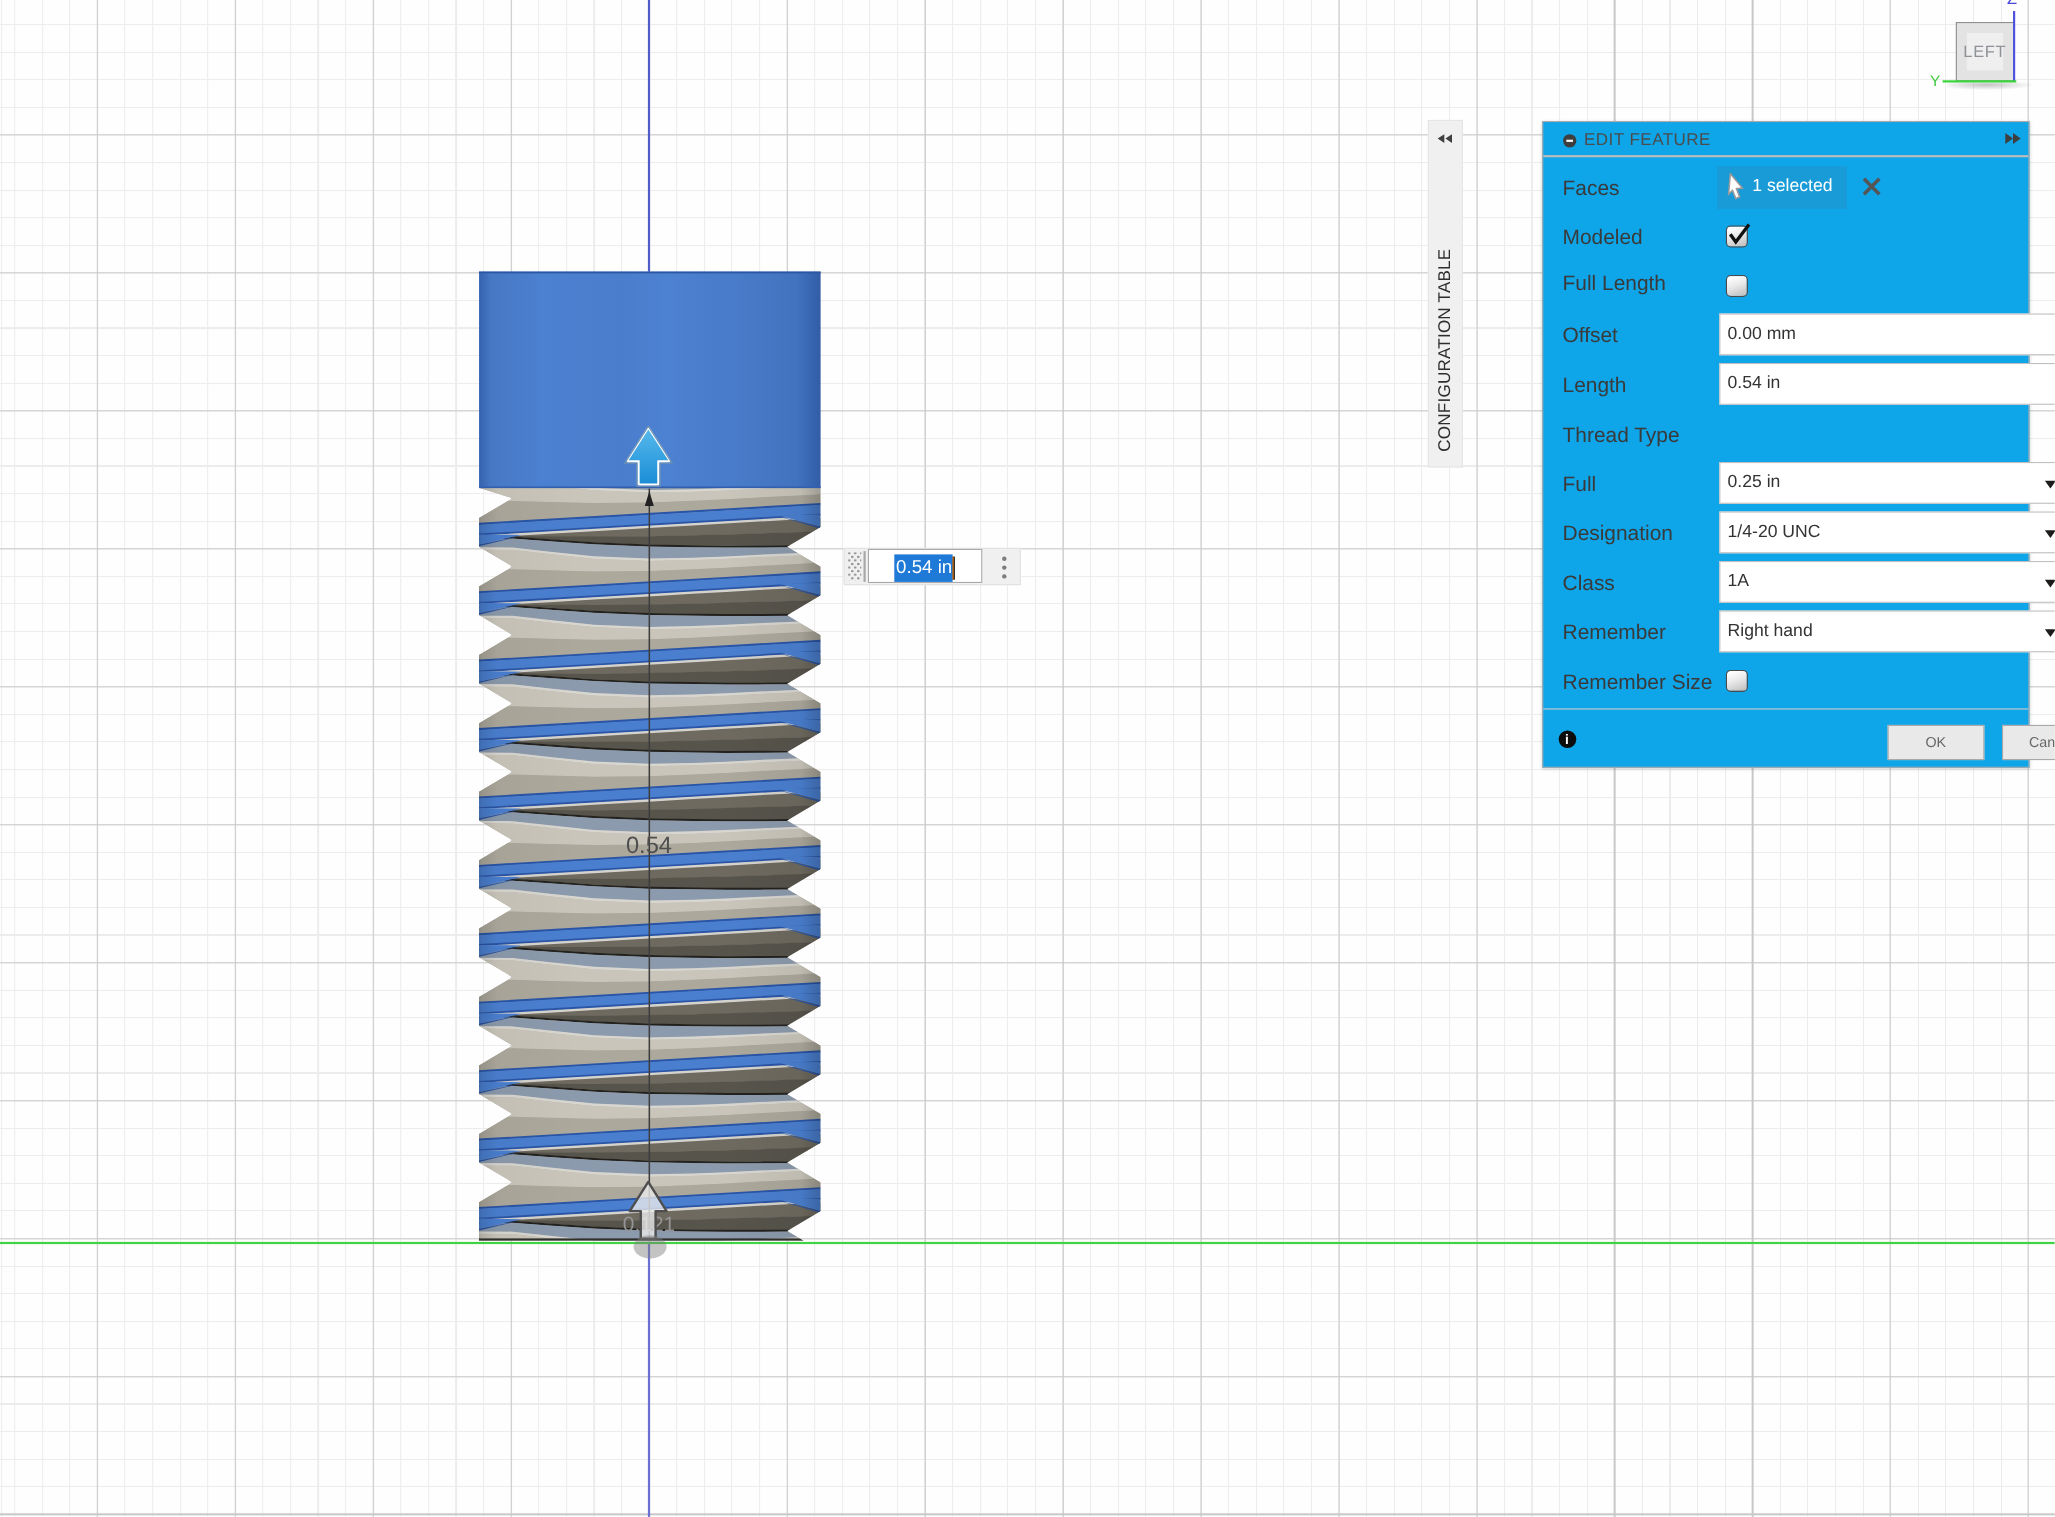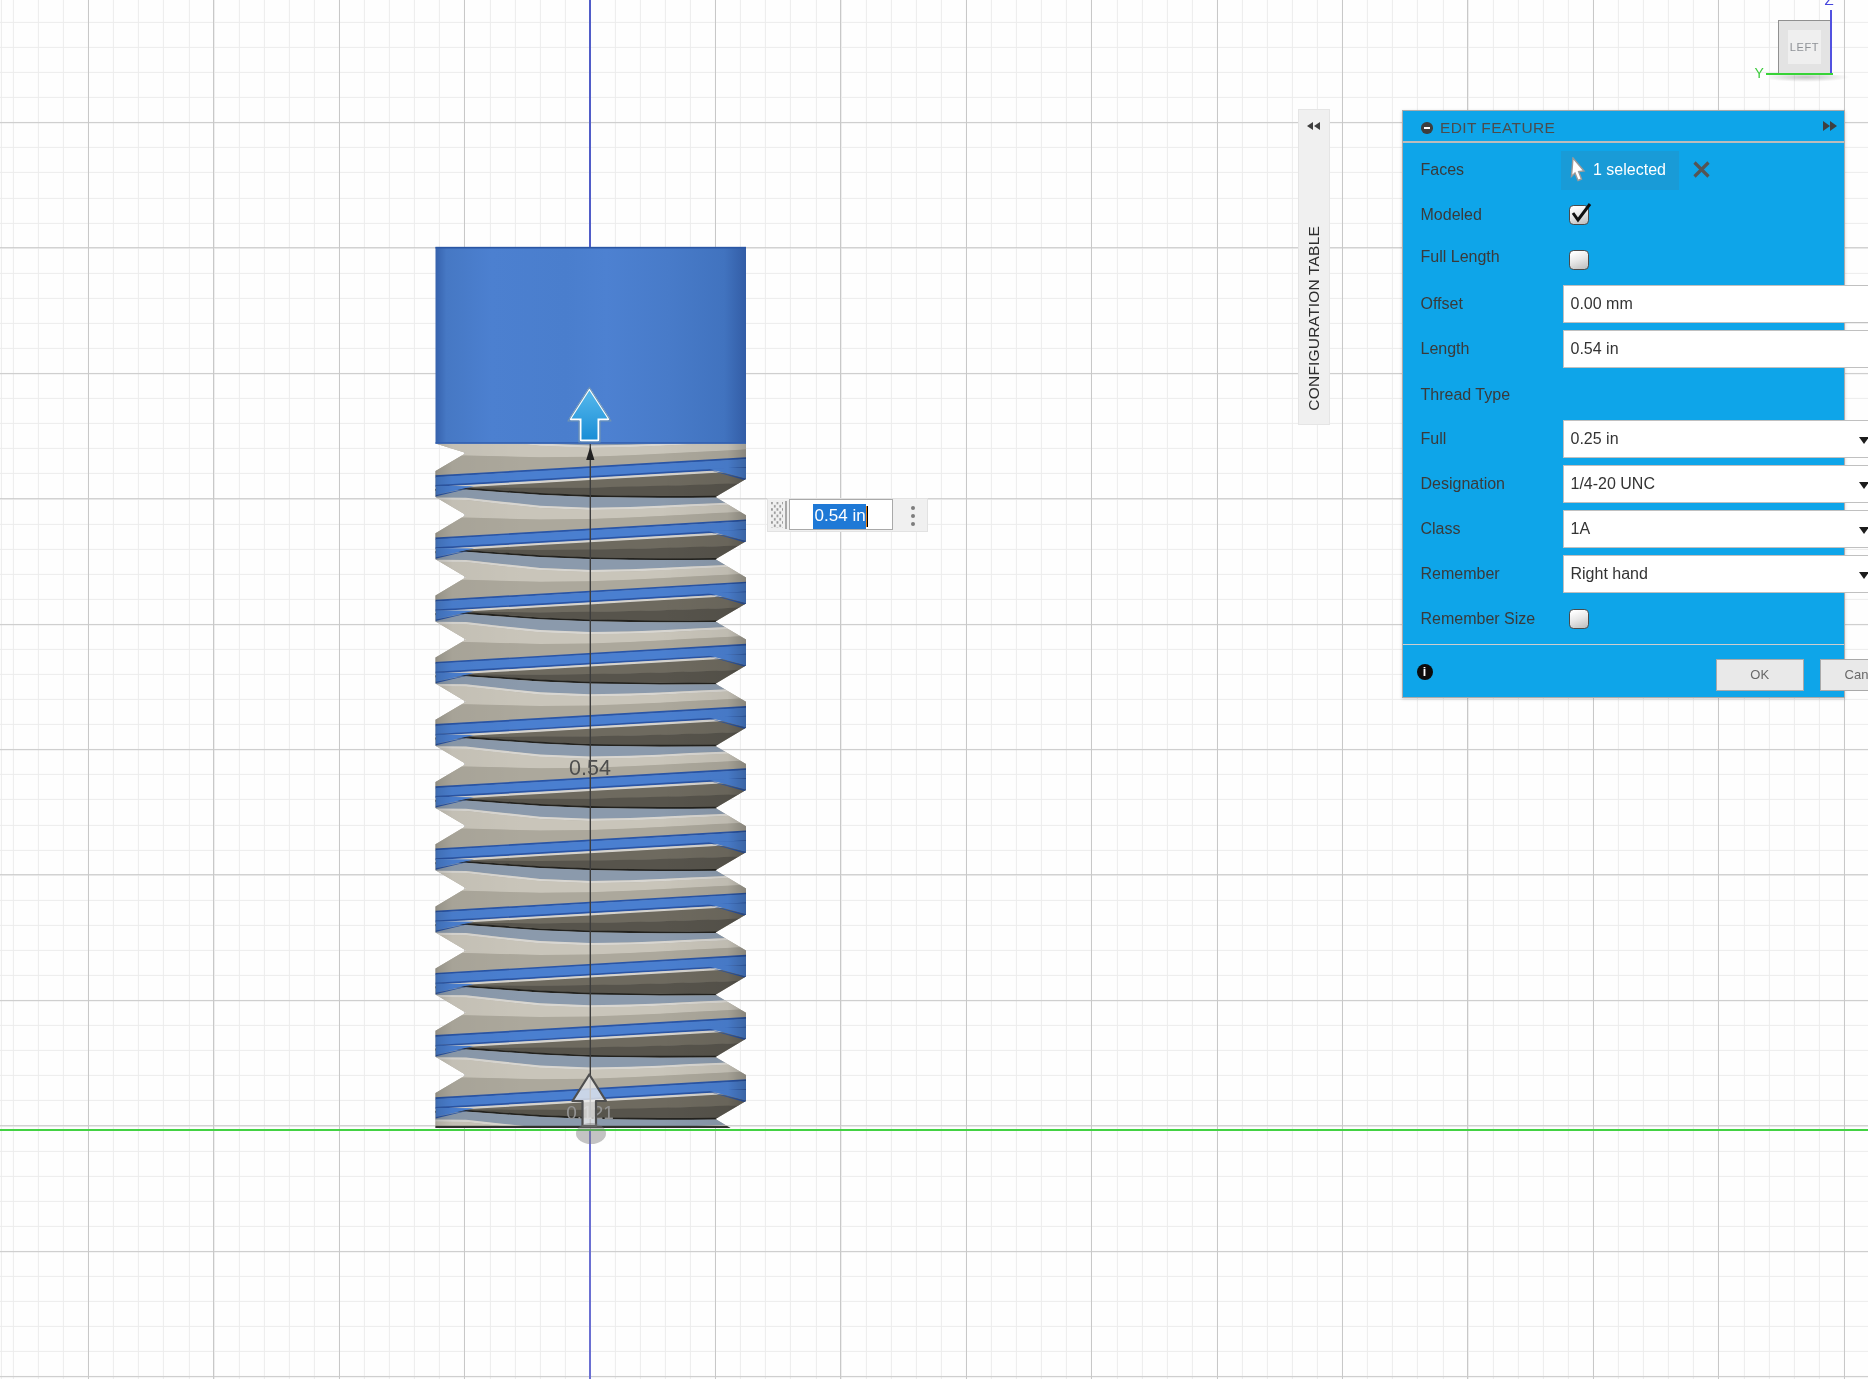--- a/index.html
+++ b/index.html
@@ -25,21 +25,21 @@
 #dimbox{position:absolute;left:21px;top:0.5px;width:104px;height:31px;background:#fff;border:1.5px solid #a9a9a9;
  display:flex;align-items:center;justify-content:center;font-size:17px;color:#333}
 #dimbox .sel{background:#1f79d6;color:#fff;padding:2px 0px 3px 2px;position:relative;top:1.5px}
 #dimbox .caret{display:inline-block;width:2.8px;height:21px;background:#000;border-left:1.2px solid #e87d0d;position:relative;top:1.5px}
 #dimdots{position:absolute;right:11px;top:7px;width:5px}
 #dimdots i{display:block;width:4.6px;height:4.6px;border-radius:50%;background:#7d7d7d;margin-bottom:3.6px}
 
 #vcube{position:absolute;left:1777.5px;top:20.3px;width:53.8px;height:53.8px;background:#e3e3e3;border:1px solid #909090;
  display:flex;align-items:center;justify-content:center}
 #vcube .face{position:absolute;left:9px;top:9px;right:9px;bottom:9px;background:#efefef}
-#vcube span{position:relative;font-size:11px;color:#8e9196;letter-spacing:0.6px}
+#vcube span{position:relative;font-size:15px;color:#8e9196;letter-spacing:0.6px}
 #zlab{position:absolute;left:1824.5px;top:-9px;font-size:15px;color:#4545dd}
 #zaxis{position:absolute;left:1830.2px;top:10px;width:2.2px;height:64px;background:#5151e0}
 #ylab{position:absolute;left:1754.5px;top:64.5px;font-size:14px;color:#3ecb3e}
 #yaxis{position:absolute;left:1766px;top:72.6px;width:67px;height:2.6px;background:#38d438}
 #yshadow{position:absolute;left:1770px;top:74.5px;width:80px;height:7px;background:radial-gradient(ellipse at 45% 30%,rgba(110,110,110,0.4),rgba(0,0,0,0) 70%)}
 
 #cfgtab{position:absolute;left:1297.5px;top:108.5px;width:32px;height:316px;background:#f0f0f0;border:1px solid #e5e5e5;
  display:flex;flex-direction:column;align-items:center}
 #cfgtab .txt{position:absolute;bottom:13px;left:50%;transform:translateX(-50%);
  writing-mode:vertical-rl;transform:translateX(-50%) rotate(180deg);
@@ -47,21 +47,21 @@
 .dblarrow{position:absolute;display:flex}
 .dblarrow i{width:0;height:0;border-style:solid;display:block}
 .dblarrow.lft i{border-width:4.5px 6.5px 4.5px 0;border-color:transparent #3f3f3f transparent transparent;margin-right:0.5px}
 .dblarrow.rgt i{border-width:5px 0 5px 7px;border-color:transparent transparent transparent #3f3f3f;margin-left:0.5px}
 
 #dlg{position:absolute;left:1402px;top:110px;width:443px;height:588px;background:#0ea5e9;border:1px solid #ababab;box-shadow:0 1px 3px rgba(0,0,0,0.18)}
 #dlghead{position:absolute;left:0;top:0;right:0;height:32px;border-bottom:2px solid #bcbcbc}
 #dlghead .ttl{position:absolute;left:37px;top:8px;font-size:15.5px;color:#4c4c4c;letter-spacing:0.4px}
 #dlghead .mic{position:absolute;left:18px;top:11px;width:11.5px;height:11.5px;border-radius:50%;background:#3e3e3e}
 #dlghead .mic:after{content:"";position:absolute;left:2.5px;top:4.75px;width:6.5px;height:2px;background:#fff}
-.lbl{position:absolute;left:17.5px;font-size:16px;color:#3a3a3a;white-space:nowrap}
+.lbl{position:absolute;left:17.5px;font-size:19px;color:#3a3a3a;white-space:nowrap}
 #selbtn{position:absolute;left:158px;top:39.5px;width:118px;height:39.5px;background:#199bd7;color:#fff;font-size:16px;
  display:flex;align-items:center}
 #selbtn svg{margin:0 6px 0 9px}
 #xclose{position:absolute;left:289px;top:49px;width:19px;height:19px}
 .cb{position:absolute;left:166px;width:20px;height:19.5px;border:1.8px solid #4b4b4b;border-radius:4.5px;
  background:linear-gradient(160deg,#fefefe 12%,#e8e8e8 48%,#bcbcbc 100%)}
 .inp{position:absolute;left:160px;width:315.5px;height:38px;background:#fff;border:1.5px solid #c0c0c0;
  font-size:16px;color:#333;line-height:35px;padding-left:6.5px}
 .dd .tri{position:absolute;right:9px;top:16px;width:0;height:0;border:5.5px solid transparent;border-top:7px solid #1c1c1c;border-bottom:none}
 #ftsep{position:absolute;left:0;top:533px;width:100%;height:1px;background:#cdcdcd}

